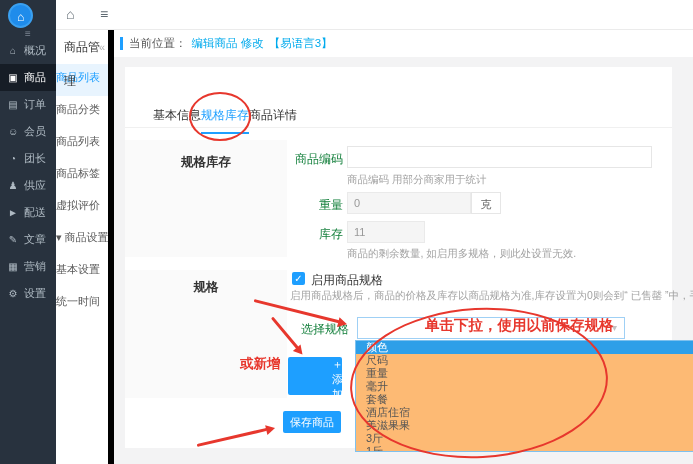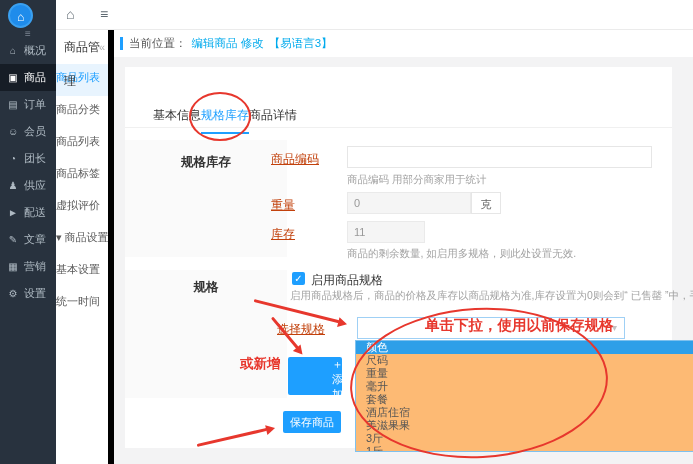--- a/index.html
+++ b/index.html
@@ -34,21 +34,21 @@
   .crumb-link { color:#01aaed; margin-left:5px; cursor:pointer; }
 
   
   .card { position:absolute; left:125px; top:67px; width:547px; height:381px; background:#fff; }
   .tabs { position:absolute; left:28px; top:40px; display:flex; font-size:12px; color:#333; }
   .tab { cursor:pointer; padding-bottom:8px; }
   .tab.active { color:#1e9fff; border-bottom:2px solid #1e9fff; }
   .tabline { position:absolute; left:0; top:60px; width:547px; height:1px; background:#f0f0f0; }
 
   .seclabel { position:absolute; left:0; width:162px; background:#fafafa; text-align:center; font-size:12.5px; font-weight:bold; color:#333; }
-  .rowlabel { position:absolute; width:72px; font-size:12px; color:#c2410c;text-decoration:underline; }
+  .rowlabel { position:absolute; width:72px; text-align:right; font-size:12px; color:#15803d; }
   .inp { position:absolute; height:22px; border:1px solid #e6e6e6; background:#fff; font-size:11px; color:#666; padding:0 6px; outline:none; font-family:"Liberation Sans",sans-serif; }
   .inp.gray { background:#f5f5f5; border-color:#eaeaea; color:#999; }
   .unit { position:absolute; width:30px; height:22px; border:1px solid #e6e6e6; background:#fff; font-size:11px; color:#666; text-align:center; line-height:22px; }
   .help { position:absolute; font-size:10.5px; color:#a3a3a3; white-space:nowrap; }
 
   .checkbox { position:absolute; width:13px; height:13px; background:#1e9fff; border-radius:2px; color:#fff; font-size:10px; line-height:13px; text-align:center; cursor:pointer; }
   .cb-label { position:absolute; font-size:12px; color:#333; }
 
   .select { position:absolute; width:268px; height:22px; border:1px solid #9fd0f5; background:#fff; cursor:pointer; }
   .select .sc { position:absolute; right:7px; top:4px; color:#c2c2c2; font-size:10px; }

